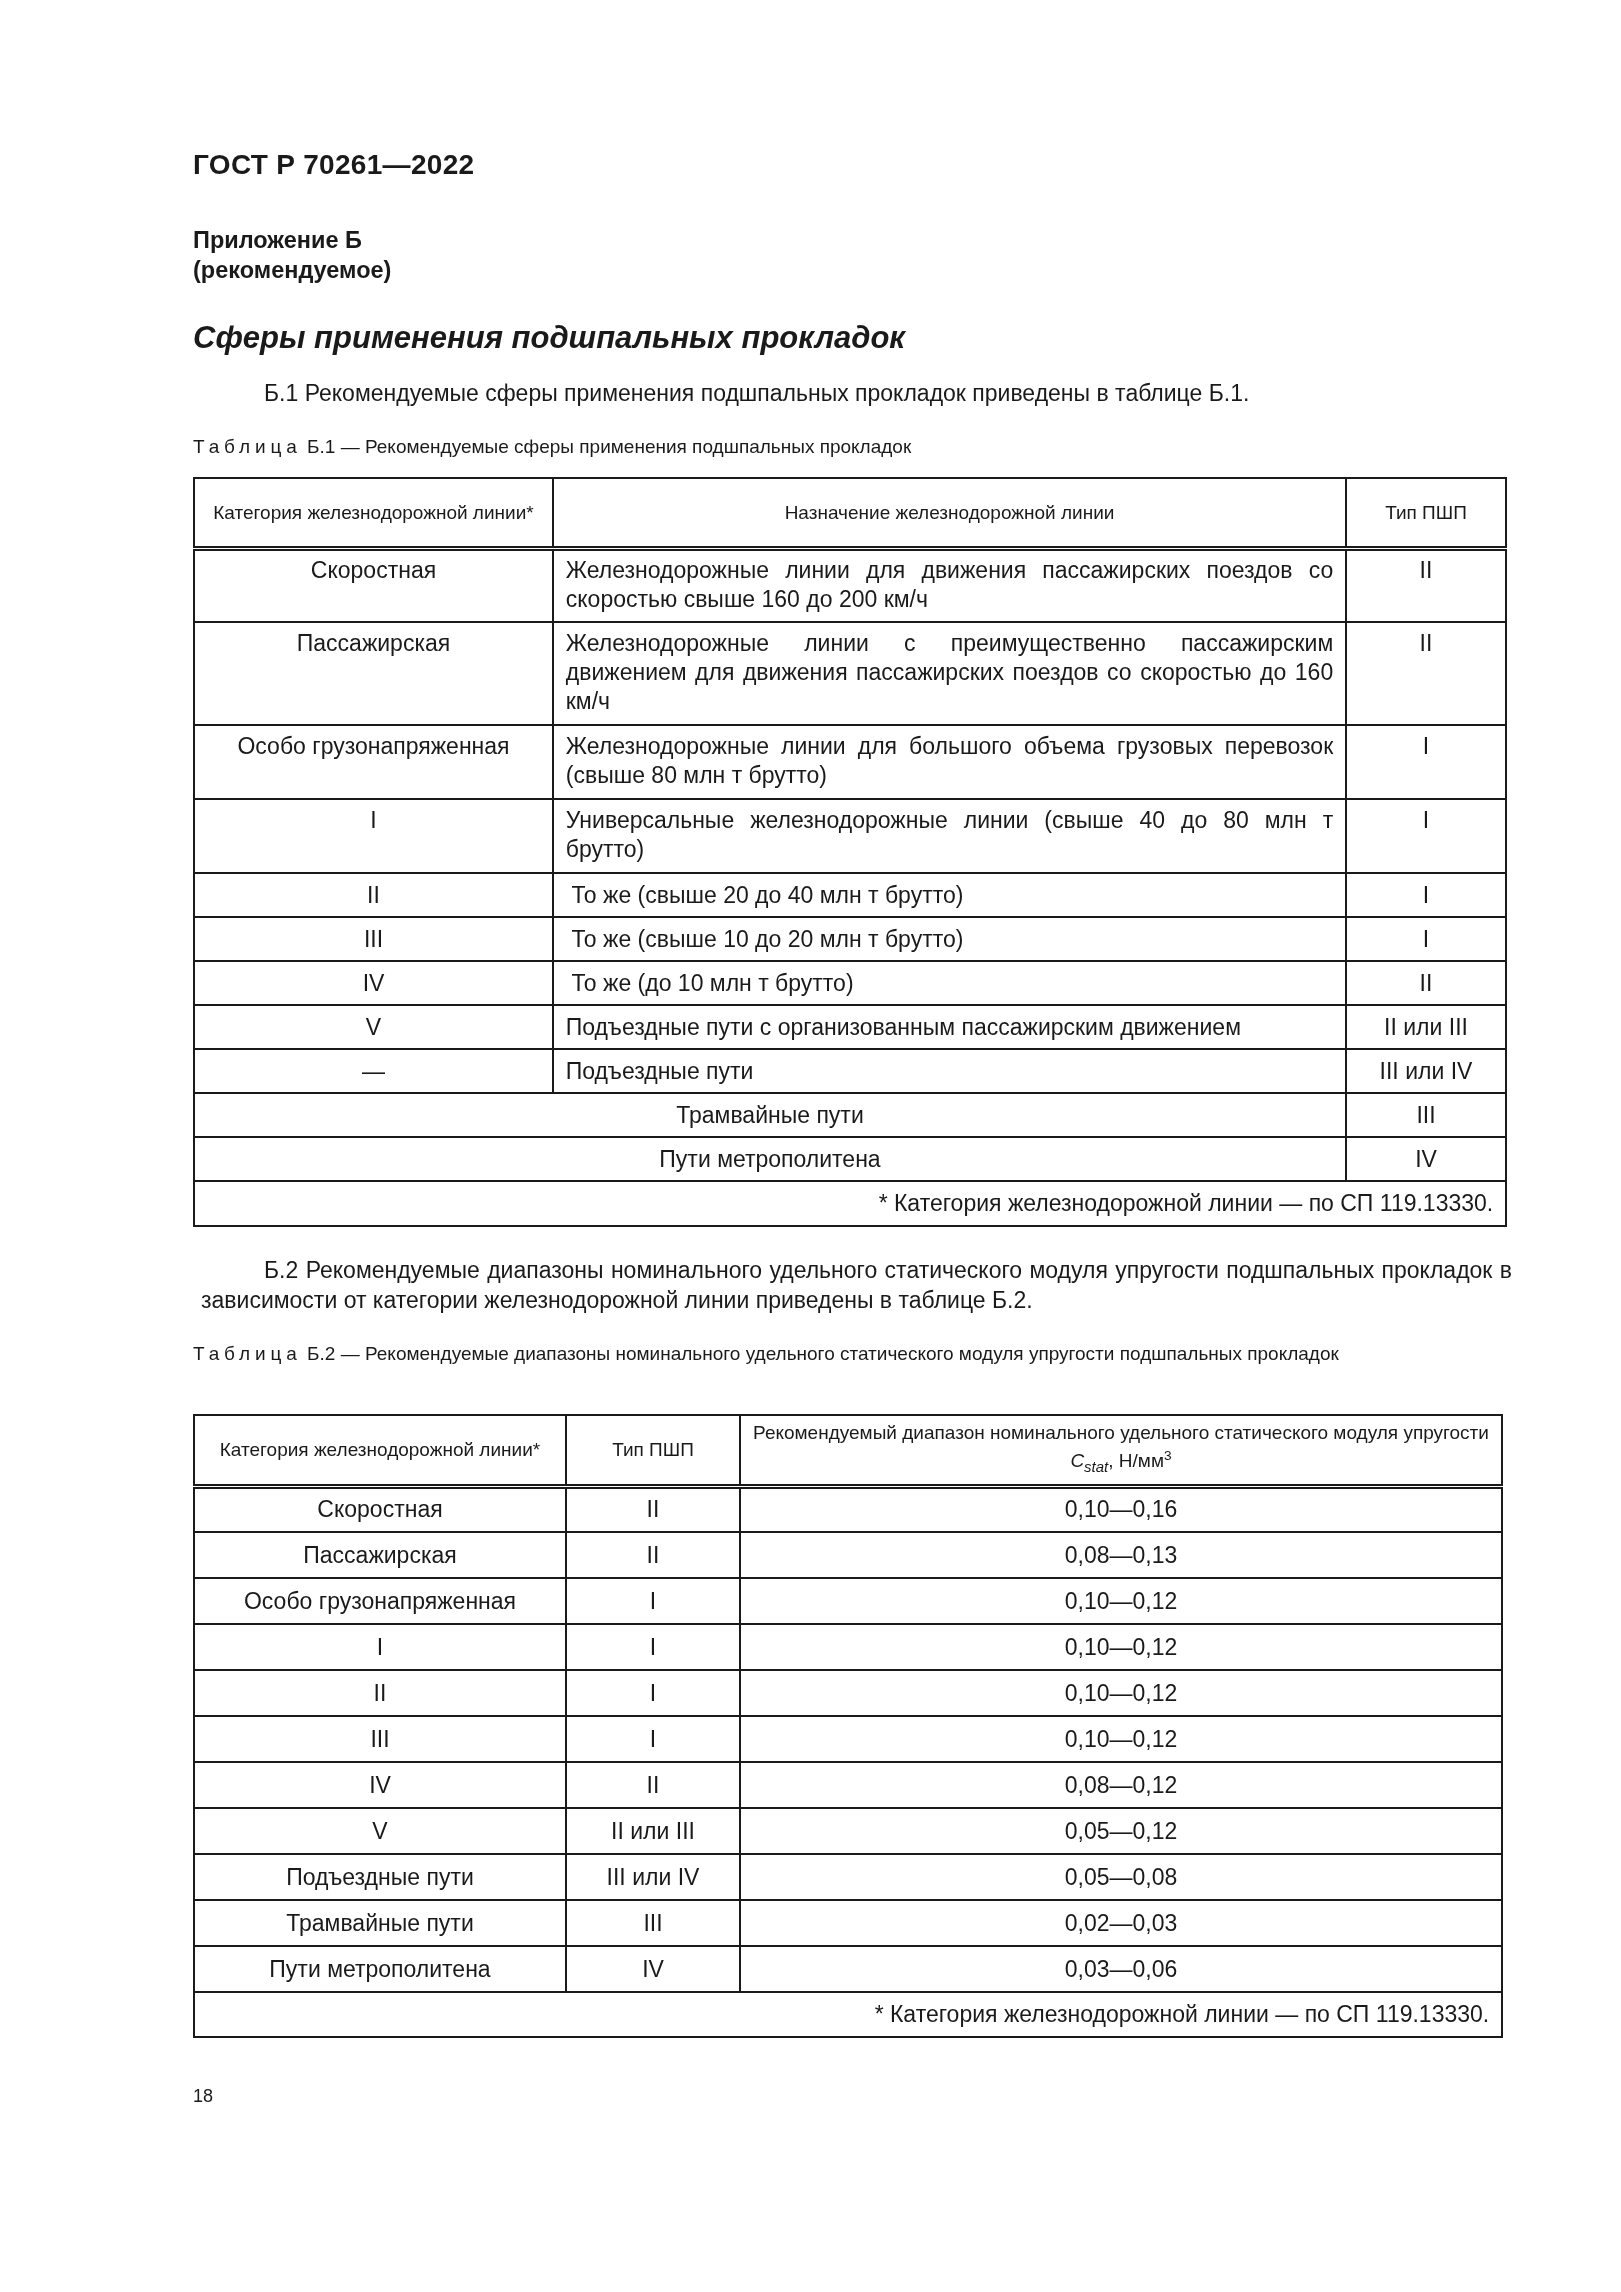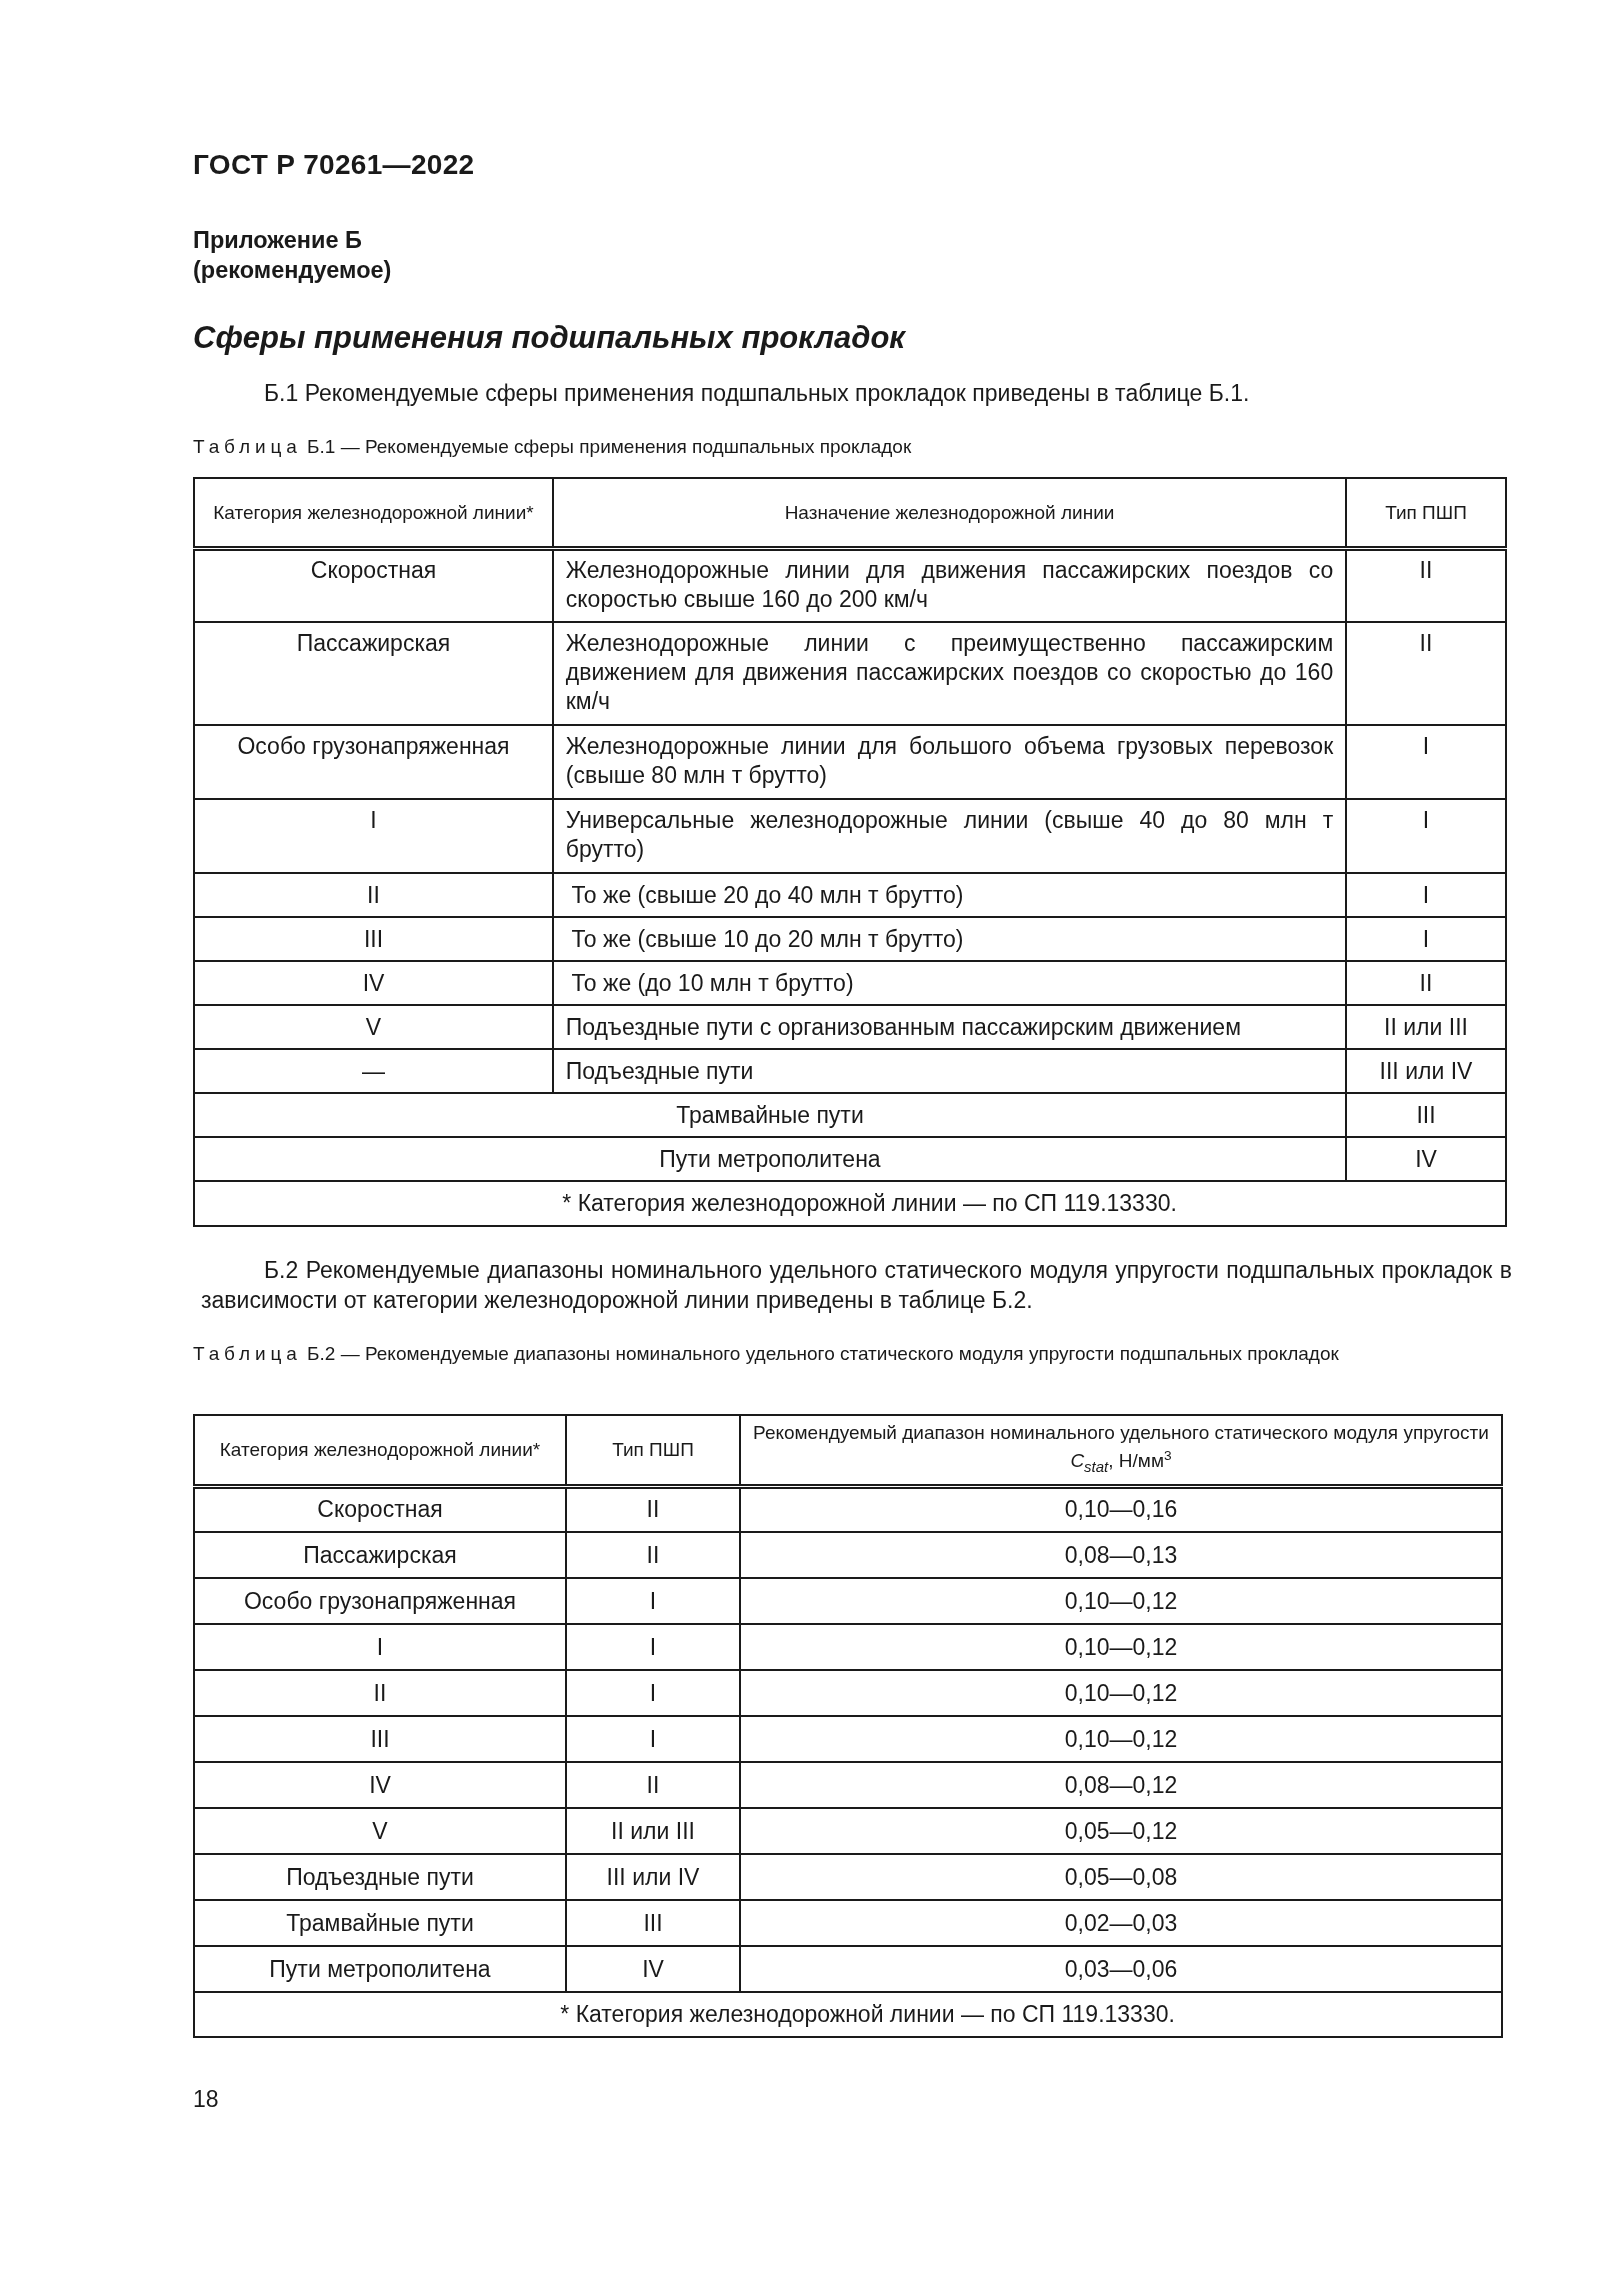--- a/index.html
+++ b/index.html
@@ -14,23 +14,23 @@
   .indent { text-indent: 63px; }
   .caption { left: 193px; width: 1311px; font-size: 19px; line-height: 30px; text-align: justify; }
   .spaced { letter-spacing: 4.9px; }
   table { border-collapse: collapse; position: absolute; table-layout: fixed; }
   td, th { border: 2.5px solid #1a1a1a; padding: 0 11.8px; font-weight: normal; }
   th { font-size: 19px; line-height: 23.5px; text-align: center; vertical-align: middle; }
   td { font-size: 23px; line-height: 29px; vertical-align: top; padding-top: 5.9px; }
   tr.head th { border-bottom: 5.9px double #1a1a1a; }
   .c { text-align: center; margin-left: 17px; }
   .j { text-align: justify; }
-  .note { text-align: center; padding-left: 51px; vertical-align: middle; padding-top: 0; }
+  .note { text-align: right; padding-left: 51px; vertical-align: middle; padding-top: 0; }
   .mid td { vertical-align: middle; padding-top: 0; }
-  .pagenum { left: 193px; top: 2086px; font-size: 23px; }
+  .pagenum { left: 193px; top: 2086px; font-size: 18px; }
   sub { font-size: 15px; font-style: italic; }
   sup { font-size: 13.7px; }
   i { font-style: italic; }
 </style>
 </head>
 <body>
 
 <div class="abs doc-id">ГОСТ Р 70261—2022</div>
 
 <div class="abs center appx-title">Приложение Б</div>

